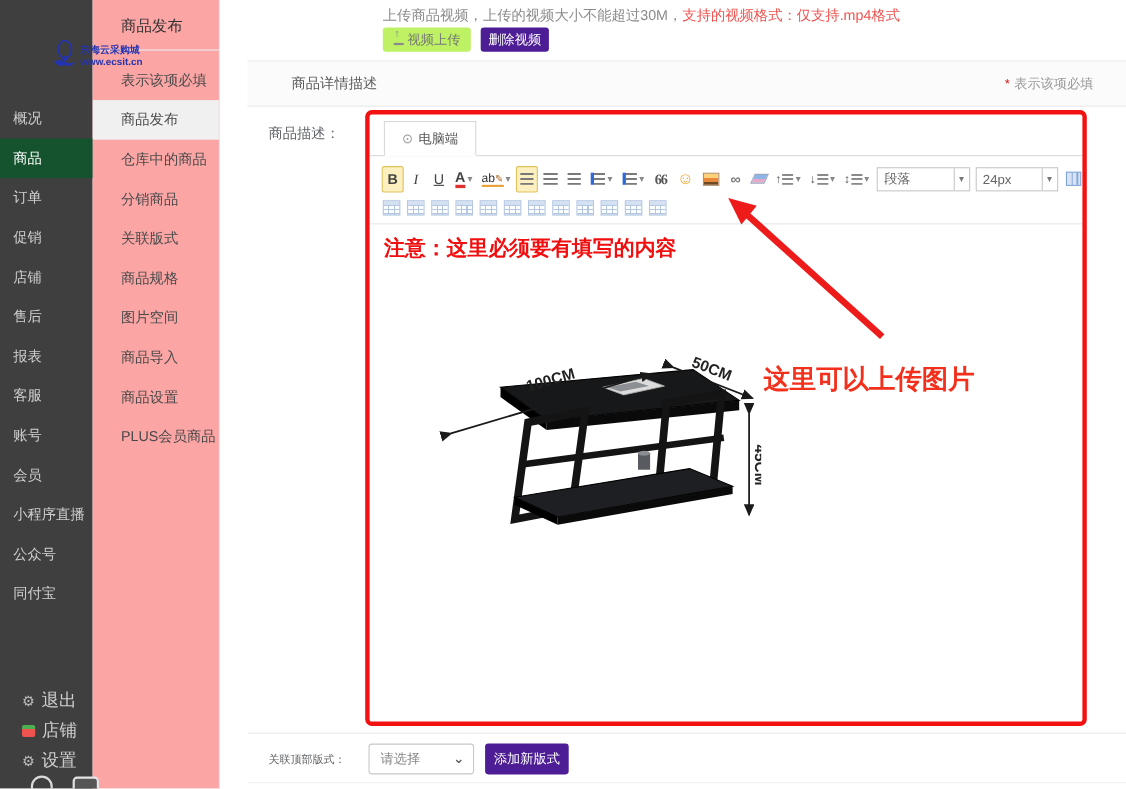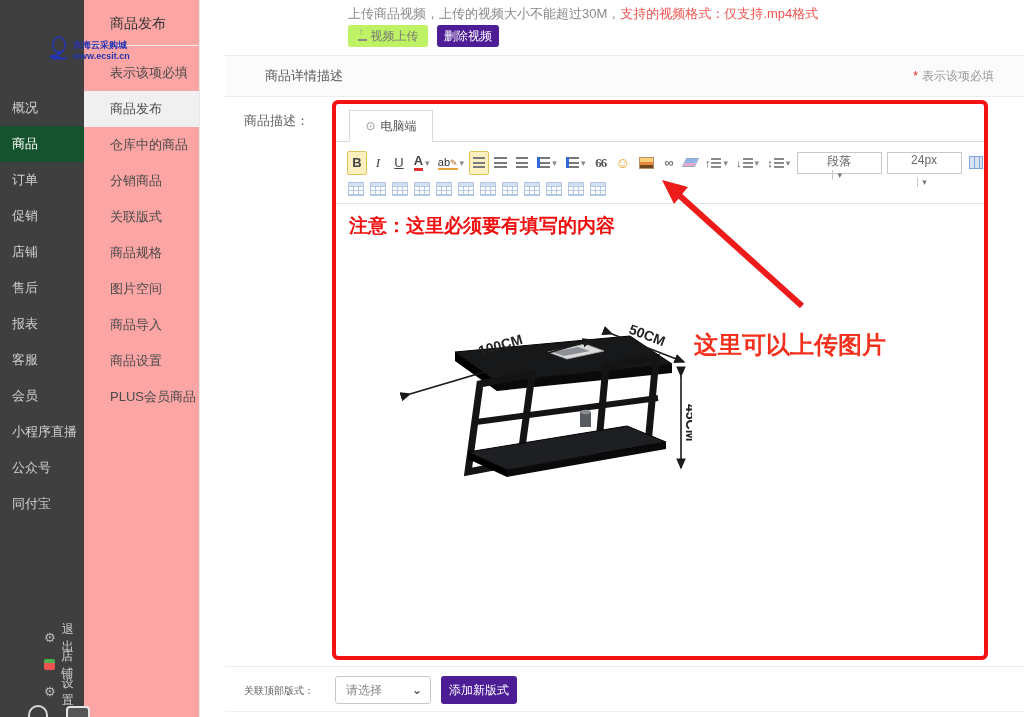--- a/index.html
+++ b/index.html
@@ -11,21 +11,21 @@
   
   .dside { position:absolute; left:0; top:0; width:84px; height:717px; background:#3f3f3f; z-index:10; }
   .logo { position:absolute; left:0; top:18px; width:84px; height:66px; display:flex; align-items:center; padding-left:4px; gap:3px; cursor:pointer;margin-left:44px; }
   .logo-tx { line-height:1.25; }
   .logo-t1 { font-size:9px; font-weight:bold; color:#2433b0; white-space:nowrap; }
   .logo-t2 { font-size:9px; font-weight:bold; color:#2433b0; }
   .dlist { position:absolute; top:90px; left:0; width:84px; }
   .ditem { height:36px; line-height:36px; padding-left:12px; font-size:13px; color:#cfcfcf; cursor:pointer; }
   .ditem.active { background:#14532d; color:#fff; }
   .dfoot { position:absolute; left:0; bottom:12px; width:84px; }
-  .fitem { height:27px; display:flex; align-items:center; padding-left:20px; gap:6px; font-size:12px; color:#cfcfcf; cursor:pointer;margin-left:24px; }
+  .fitem { height:27px; display:flex; align-items:center; padding-left:20px; gap:6px; font-size:16px; color:#cfcfcf; cursor:pointer; }
   .ficon { display:inline-block; }
   .ic-gear-icon::before { content:"⚙"; color:#bdbdbd; font-size:13px; }
   .ic-shop-icon { width:12px; height:11px; border-radius:2px;
      background:linear-gradient(180deg,#4caf50 0 36%, #ef5350 36%); }
   .cut-circle { position:absolute; left:28px; top:705px; width:20px; height:20px; border:2px solid #d9d9d9; border-radius:50%; }
   .cut-square { position:absolute; left:66px; top:706px; width:24px; height:20px; border:2px solid #e4e4e4; border-radius:4px; background:#565656; }
   
   .submenu { position:absolute; left:84px; top:0; width:116px; height:717px; background:#fca5a5; border-right:1px solid #e8e8e8; z-index:9; }
   .sm-head { height:46px; line-height:46px; padding-left:26px; font-size:14px; color:#333; border-bottom:1px solid #ededed; cursor:pointer; }
   .sm-list { padding-top:9px; }
@@ -62,21 +62,21 @@
   .drop::after { content:"▾"; font-size:9px; color:#888; margin-left:1px; }
   .lines { display:inline-block; width:13px; height:11px; background:repeating-linear-gradient(to bottom,#7a7a7a 0 2px,transparent 2px 4.5px); }
   .lines.dots { background:repeating-linear-gradient(to bottom,#7a7a7a 0 2px,transparent 2px 4.5px); border-left:3px solid #2f6bd8; width:14px; }
   .g-q { font-weight:bold; font-family:"Liberation Serif",serif; color:#555; letter-spacing:-1px; }
   .ic-emoji::before { content:"☺"; color:#eea320; font-size:15px; }
   .ic-img { display:inline-block; width:15px; height:12px; border:1px solid #b9906a; background:linear-gradient(180deg,#ffd27a 0 40%,#e8883a 40% 75%,#6e4a24 75%); }
   .ic-link::before { content:"∞"; color:#777; font-weight:bold; font-size:13px; }
   .ic-eraser { display:inline-block; width:13px; height:9px; transform:skewX(-25deg); border:1px solid #9aa8c0; background:linear-gradient(180deg,#8fb4e8 55%,#e8a8c8 55%); }
   .sp-ic { display:inline-flex; align-items:center; font-size:11px; color:#555; }
   .sp-ic .bar { display:inline-block; width:10px; height:10px; background:repeating-linear-gradient(to bottom,#8a8a8a 0 2px,transparent 2px 4px); margin-left:1px; }
-  .tsel { display:inline-flex; align-items:center; height:22px; border:1px solid #c8c8c8; background:#fff; margin:0 2px; cursor:pointer;flex-direction:column; }
+  .tsel { display:inline-flex; align-items:center; height:22px; border:1px solid #c8c8c8; background:#fff; margin:0 2px; cursor:pointer; }
   .tsel .val { padding:0 6px; font-size:12px; color:#666; flex:1; text-align:left; }
   .tsel .car { width:14px; height:100%; border-left:1px solid #c8c8c8; display:flex; align-items:center; justify-content:center; }
   .tsel .car::after { content:"▾"; font-size:9px; color:#777; }
   .w-para { width:88px; }
   .w-size { width:78px;gap:10px; }
   .ic-table { display:inline-block; width:15px; height:13px; border:1px solid #7fa4d8;
      background:repeating-linear-gradient(90deg,#d8e4f6 0 4px,#7fa4d8 4px 5px),repeating-linear-gradient(#d8e4f6 0 3px,#7fa4d8 3px 4px); }
   .tb2 { position:absolute; left:148px; top:179px; height:20px; display:flex; align-items:center; gap:6px; z-index:3; }
   .t2 { display:inline-block; width:16px; height:14px; border:1px solid #a8bedc; opacity:.85; cursor:pointer;
      background:linear-gradient(#ccdcf2 0 3px,rgba(0,0,0,0) 3px),repeating-linear-gradient(90deg,rgba(0,0,0,0) 0 4px,#a8bedc 4px 5px),repeating-linear-gradient(rgba(0,0,0,0) 0 3px,#a8bedc 3px 4px); }
@@ -140,20 +140,23 @@
         </div>
 
         <div class="ditem">
           <span>报表</span>
         </div>
 
         <div class="ditem">
           <span>客服</span>
         </div>
 
+        <div class="ditem">
+          <span>账号</span>
+        </div>
 
         <div class="ditem">
           <span>会员</span>
         </div>
 
         <div class="ditem">
           <span>小程序直播</span>
         </div>
 
         <div class="ditem">

